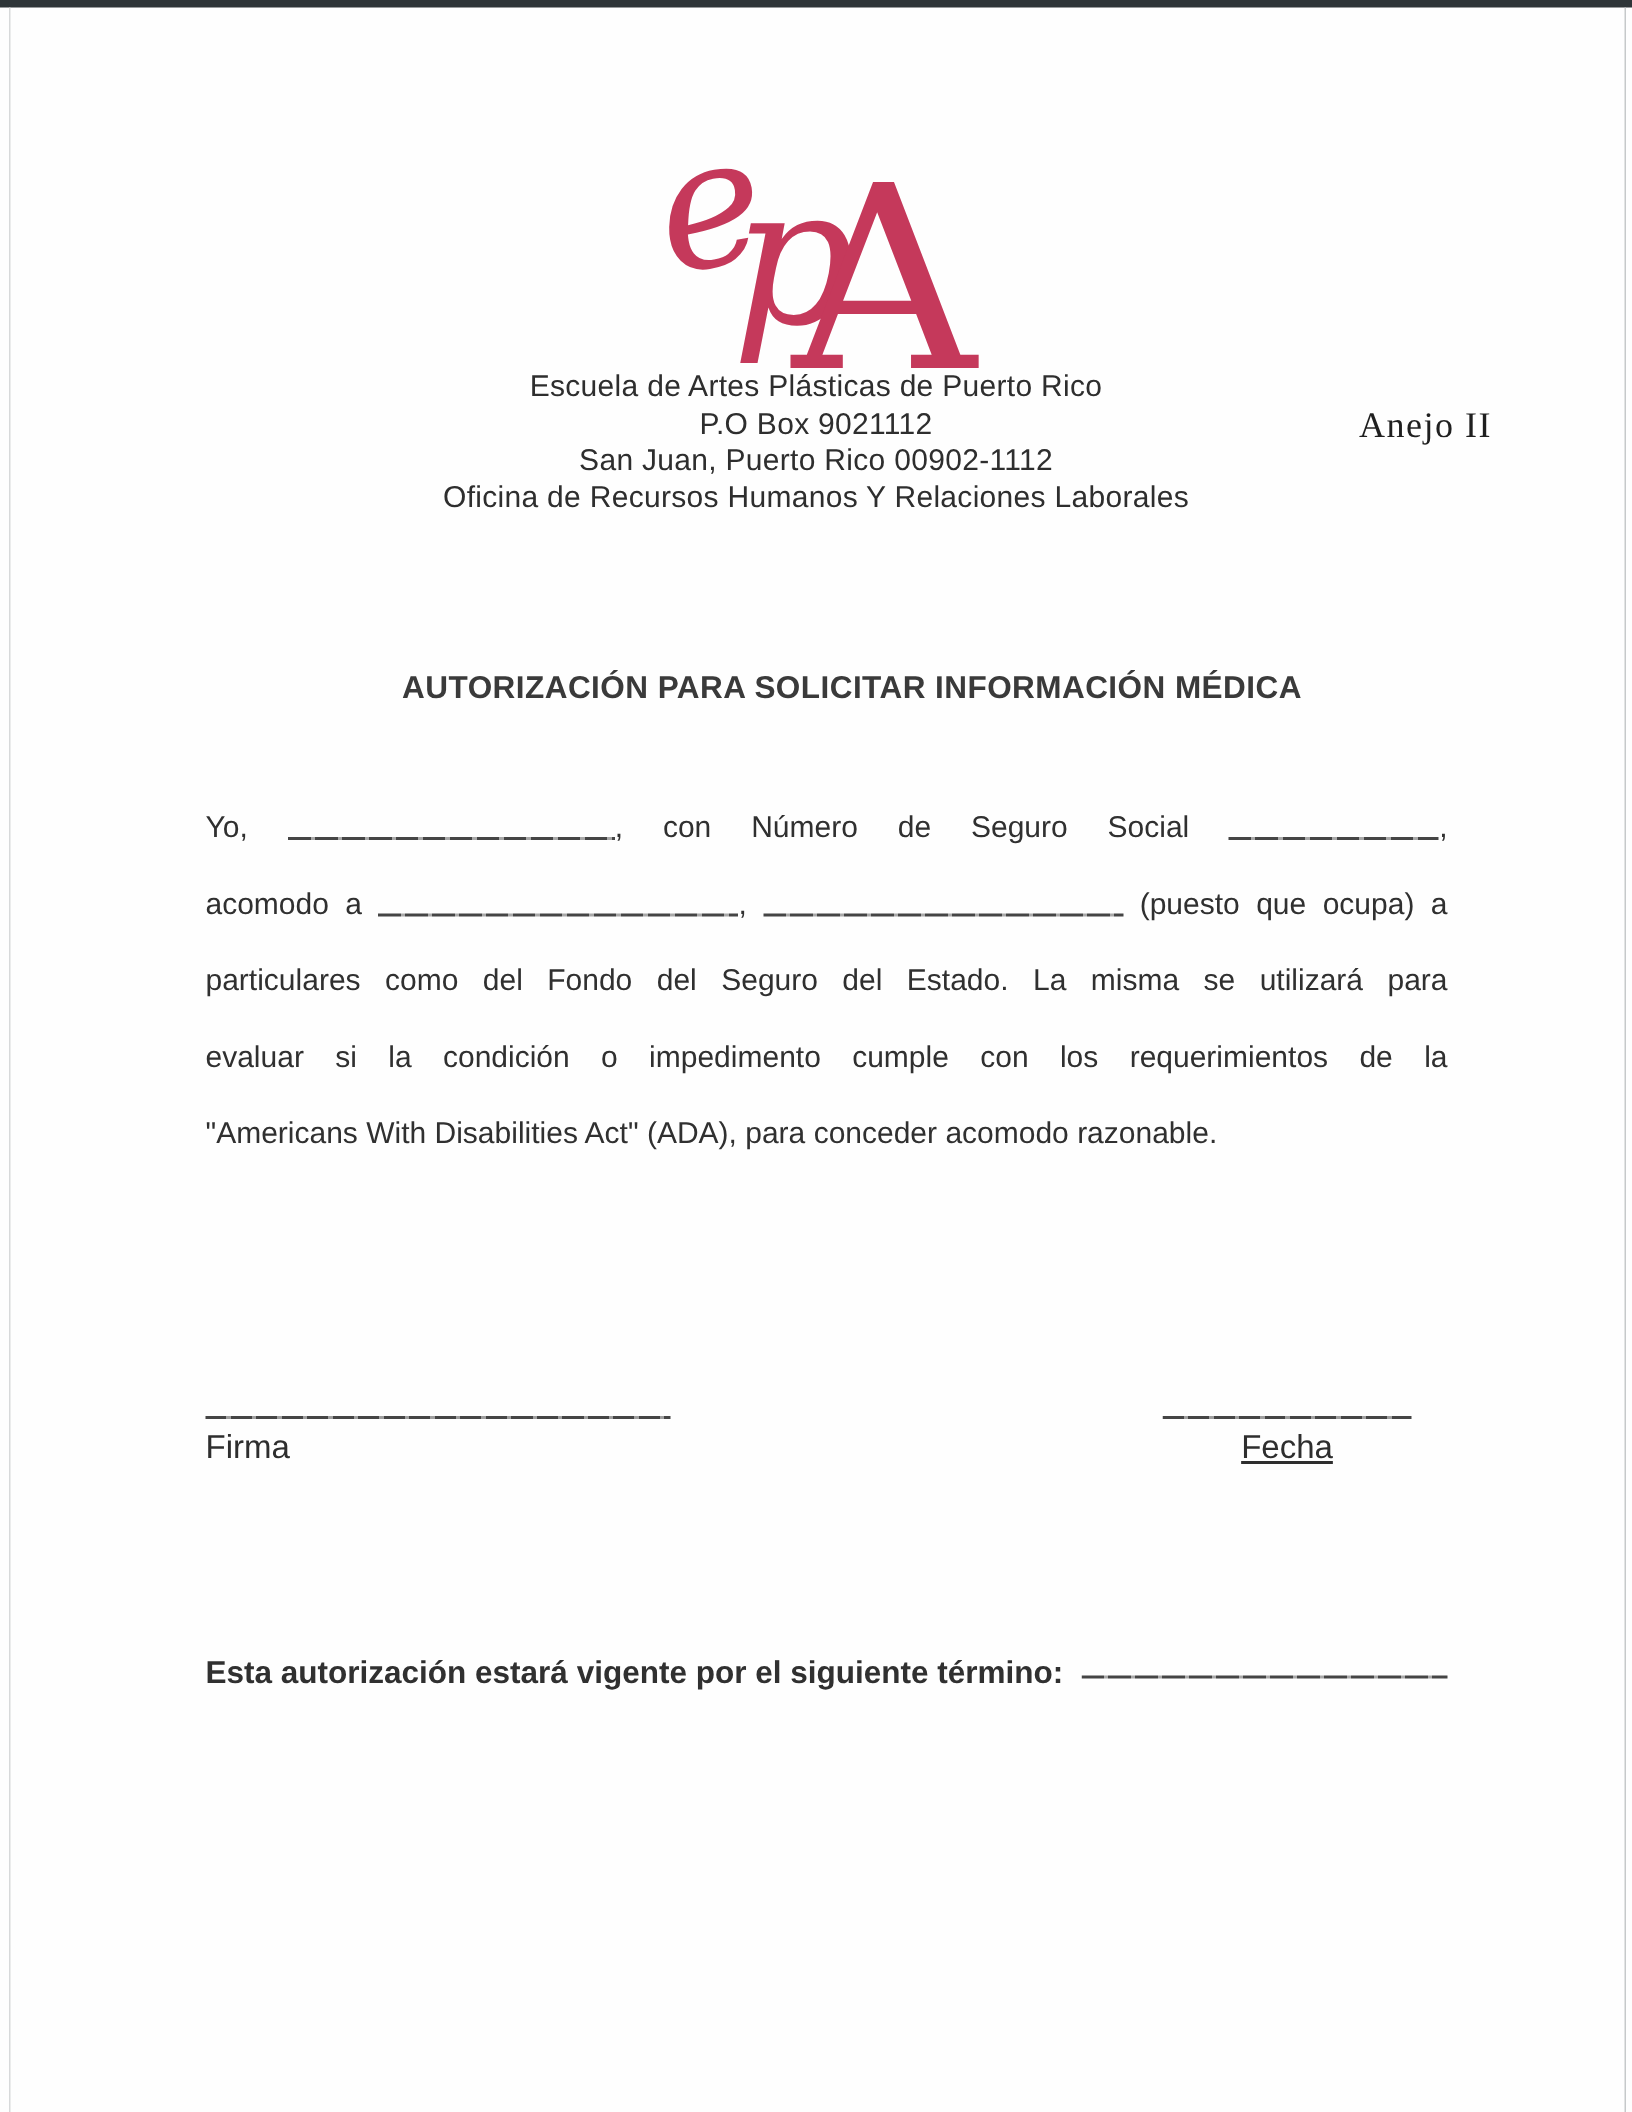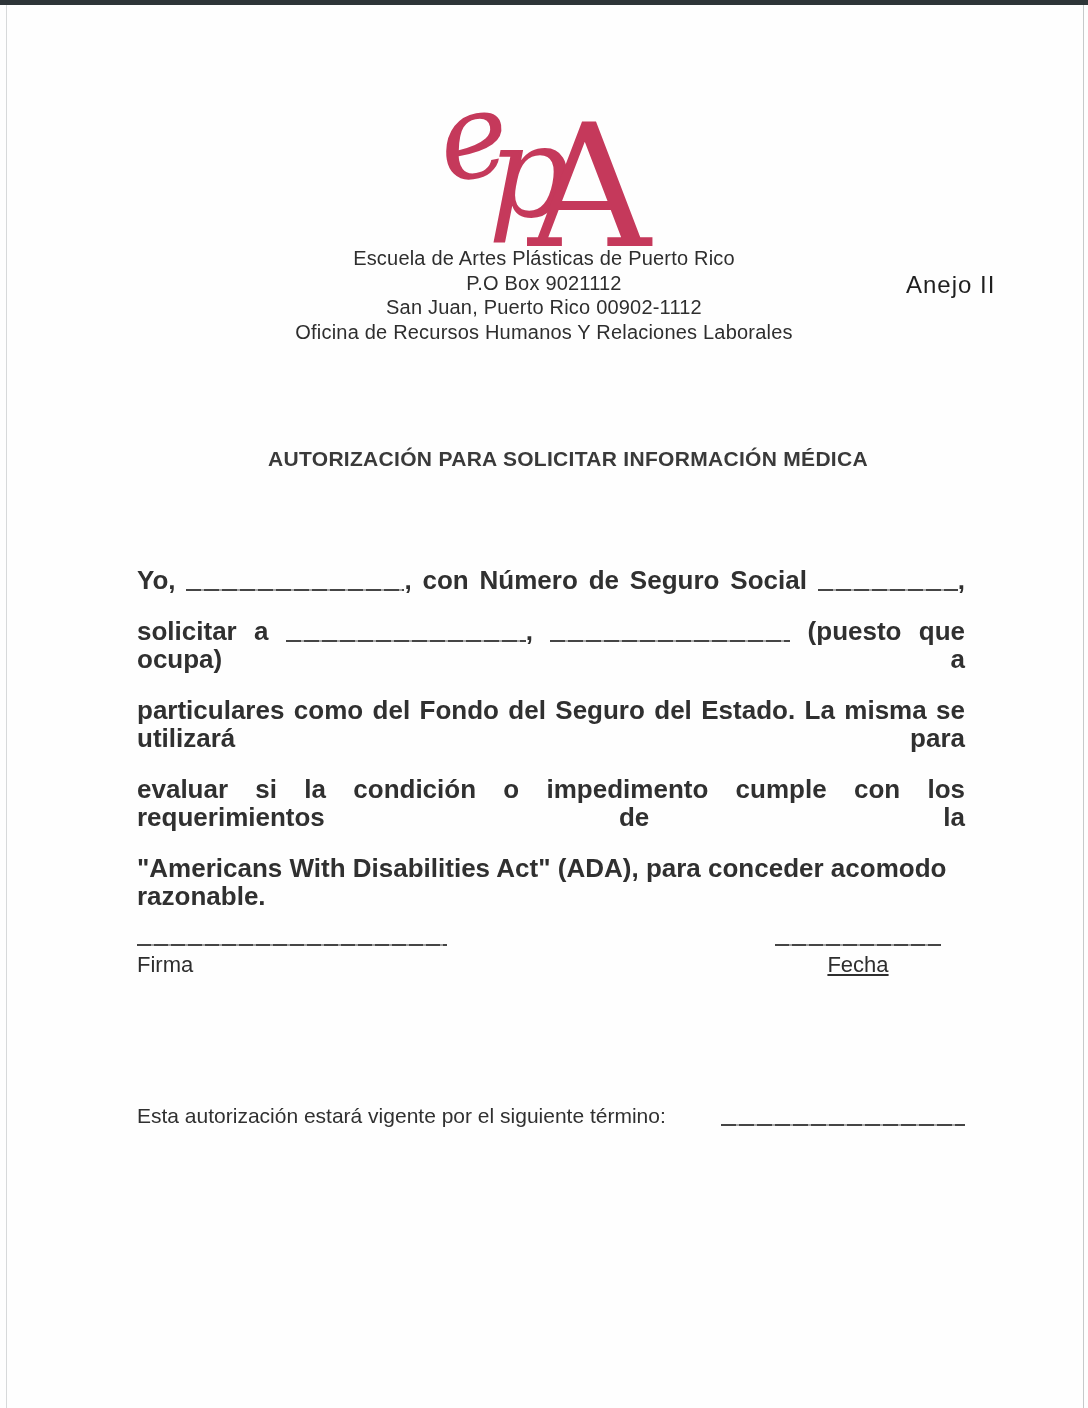--- a/index.html
+++ b/index.html
@@ -16,29 +16,29 @@
   
   .logo{position:absolute;left:440px;top:102px;width:220px;height:145px;color:#c5395b;}
   .logo span{position:absolute;font-family:"DejaVu Serif",serif;line-height:1;}
   .logo .l-e{left:-2px;top:-25px;font-size:118px;font-style:italic;transform:rotate(-10deg);}
   .logo .l-p{left:48px;top:6px;font-size:128px;font-style:italic;}
   .logo .l-a{left:88px;top:0px;font-size:170px;}
 
   
   .hdr{position:absolute;left:0;top:246px;width:1088px;text-align:center;
        font-size:20px;line-height:24.5px;color:#2e2e2e;letter-spacing:0.2px;}
-  .annex{position:absolute;left:906px;top:271px;font-family:Liberation Sans, sans-serif;
+  .annex{position:absolute;left:906px;top:271px;font-family:Liberation Serif, serif;
          font-size:24px;color:#1f1f1f;letter-spacing:1px;}
 
   
   .title{position:absolute;left:0;top:447px;width:1088px;text-align:center;
          font-weight:bold;font-size:21px;letter-spacing:0.3px;color:#3a3a3a;padding-left:24px;}
 
   
-  .para{position:absolute;left:137px;top:566px;width:828px;font-size:26px;color:#303030;font-weight:bold;}
+  .para{position:absolute;left:137px;top:538px;width:828px;font-size:20px;color:#303030;}
   .bline{line-height:28px;margin-bottom:23px;}
   .just{text-align:justify;text-align-last:justify;}
   .blank{
     display:inline-block;height:16px;vertical-align:-2px;
     background-image:repeating-linear-gradient(90deg,#454545 0,#454545 15px,#a8a8a8 15px,#a8a8a8 18px);
     background-size:100% 2px;background-repeat:no-repeat;background-position:0 100%;
   }
   .w218{width:218px}.w140{width:140px}.w240{width:240px}.w244{width:244px}
 
   .rule{
@@ -46,22 +46,22 @@
     background-image:repeating-linear-gradient(90deg,#454545 0,#454545 14px,#9f9f9f 14px,#9f9f9f 17px);
   }
   
   .sig{position:absolute;left:137px;top:944px;width:310px;}
   .sig .label{margin-top:6px;font-size:22px;color:#2e2e2e;}
   .fecha{position:absolute;left:775px;top:944px;width:166px;text-align:center;}
   .fecha .label{margin-top:6px;font-size:22px;color:#2e2e2e;text-decoration:underline;}
 
   
   .term{position:absolute;left:137px;top:1103px;width:828px;
-        display:flex;justify-content:space-between;align-items:flex-end;
-        font-size:21px;color:#303030;line-height:26px;}
+        display:flex;justify-content:space-between;align-items:flex-start;
+        font-size:21px;color:#303030;line-height:26px;font-weight:bold;}
   .term .blank{margin-bottom:3px;}
 </style>
 </head>
 <body>
 
 <div class="page">
 
   <div class="topbar"></div>
   <div class="edge-l"></div>
   <div class="edge-r"></div>
@@ -78,21 +78,21 @@
     <div>San Juan, Puerto Rico 00902-1112</div>
     <div>Oficina de Recursos Humanos Y Relaciones Laborales</div>
   </div>
 
   <div class="annex">Anejo II</div>
 
   <div class="title">AUTORIZACIÓN PARA SOLICITAR INFORMACIÓN MÉDICA</div>
 
   <div class="para">
     <div class="bline just"><span>Yo,</span> <span class="blank w218"></span><span>, con Número de Seguro Social</span> <span class="blank w140"></span><span>,</span></div>
-    <div class="bline just"><span>solicitar a</span> <span class="blank w240"></span><span>,</span> <span class="blank w240"></span> <span>(puesto que ocupa) a</span></div>
+    <div class="bline just"><span>acomodo a</span> <span class="blank w240"></span><span>,</span> <span class="blank w240"></span> <span>(puesto que ocupa) a</span></div>
     <div class="bline just">particulares como del Fondo del Seguro del Estado. La misma se utilizará para</div>
     <div class="bline just">evaluar si la condición o impedimento cumple con los requerimientos de la</div>
     <div class="bline">"Americans With Disabilities Act" (ADA), para conceder acomodo razonable.</div>
   </div>
 
   <div class="sig">
     <div class="rule"></div>
     <div class="label">Firma</div>
   </div>
 

